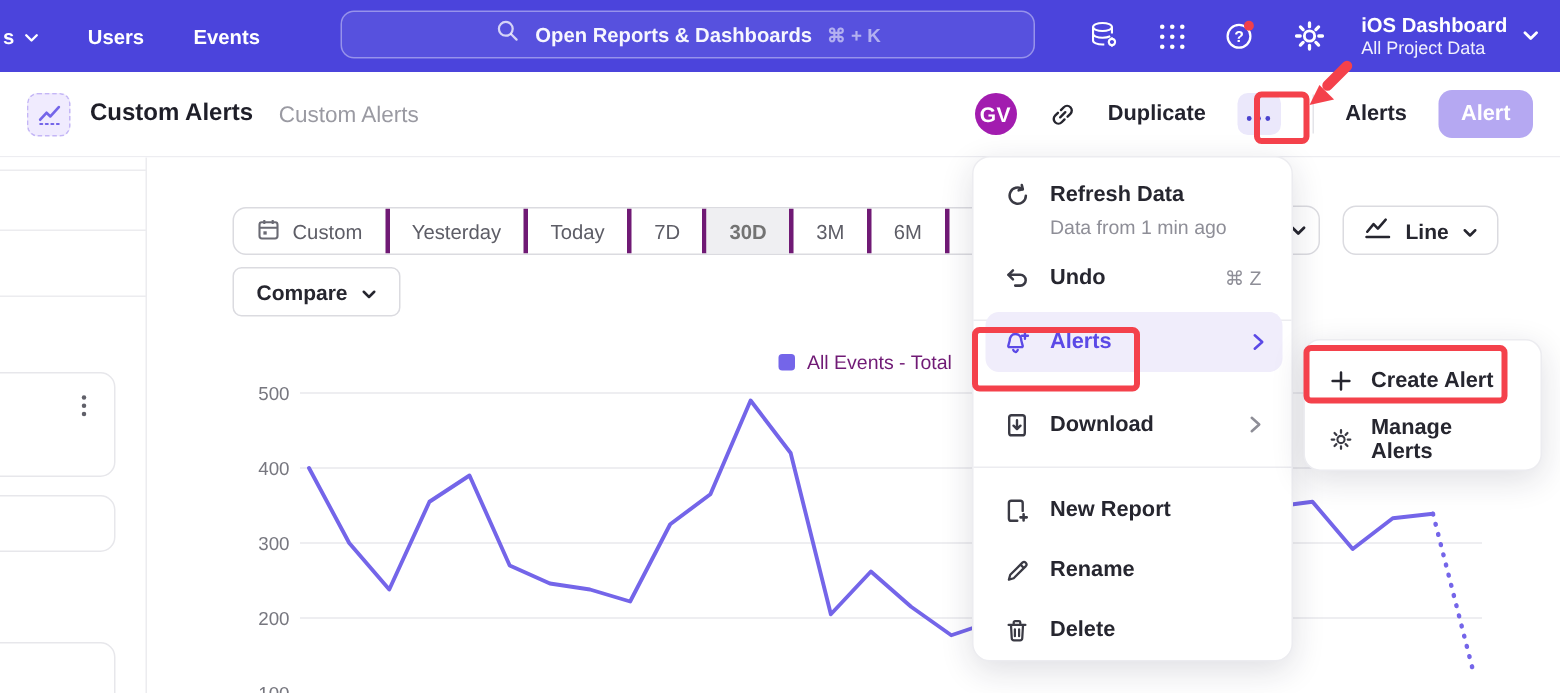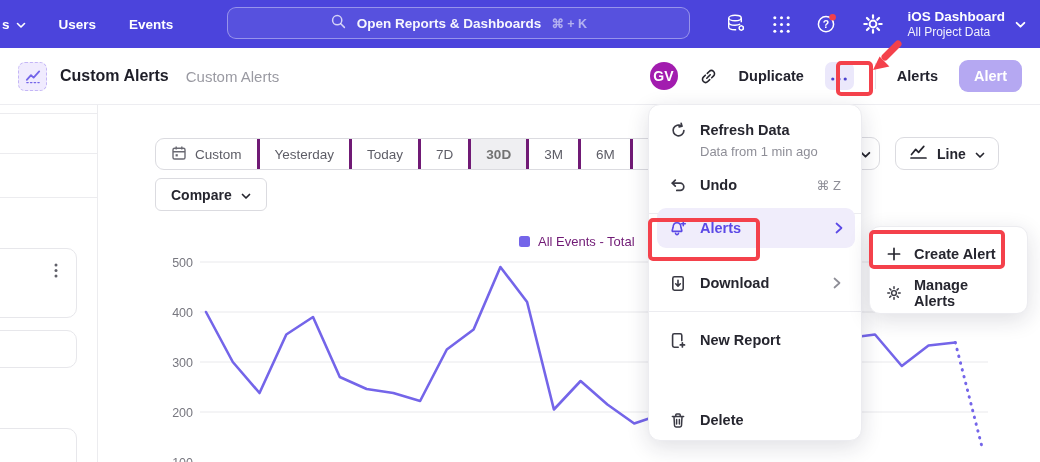--- a/index.html
+++ b/index.html
@@ -342,20 +342,29 @@
     <div class="menu-row" style="top:216px; height:38px;">
       <span class="menu-ic">
         <svg width="16" height="17" viewBox="0 0 16 17" fill="none" stroke="#3A3A44" stroke-width="1.6" stroke-linecap="round" stroke-linejoin="round">
           <path d="M11.8 8.6 V3.4 A1.6 1.6 0 0 0 10.2 1.8 H4.2 A1.6 1.6 0 0 0 2.6 3.4 V13.6 A1.6 1.6 0 0 0 4.2 15.2 H8.2"></path>
           <path d="M12.4 10.8 V15 M10.3 12.9 H14.5" stroke-width="1.7"></path>
         </svg>
       </span>
       <span class="menu-label">New Report</span>
     </div>
 
+    <div class="menu-row" style="top:256px; height:38px;">
+      <span class="menu-ic">
+        <svg width="17" height="17" viewBox="0 0 17 17" fill="none" stroke="#3A3A44" stroke-width="1.5" stroke-linejoin="round">
+          <path d="M2.6 14.4 L3.5 11.2 L11.6 3.1 A1.63 1.63 0 0 1 13.9 5.4 L5.8 13.5 L2.6 14.4 Z"></path>
+          <path d="M10.3 4.4 L12.6 6.7"></path>
+        </svg>
+      </span>
+      <span class="menu-label">Rename</span>
+    </div>
 
     <div class="menu-row" style="top:296px; height:38px;">
       <span class="menu-ic">
         <svg width="16" height="17" viewBox="0 0 16 17" fill="none" stroke="#3A3A44" stroke-width="1.5" stroke-linecap="round" stroke-linejoin="round">
           <path d="M2.4 4.6 H13.6"></path>
           <path d="M5.8 4.4 V3 A0.9 0.9 0 0 1 6.7 2.1 H9.3 A0.9 0.9 0 0 1 10.2 3 V4.4"></path>
           <path d="M4 4.8 L4.5 13.5 A1.5 1.5 0 0 0 6 14.9 H10 A1.5 1.5 0 0 0 11.5 13.5 L12 4.8"></path>
           <path d="M6.6 7.5 V12.1 M9.4 7.5 V12.1"></path>
         </svg>
       </span>

